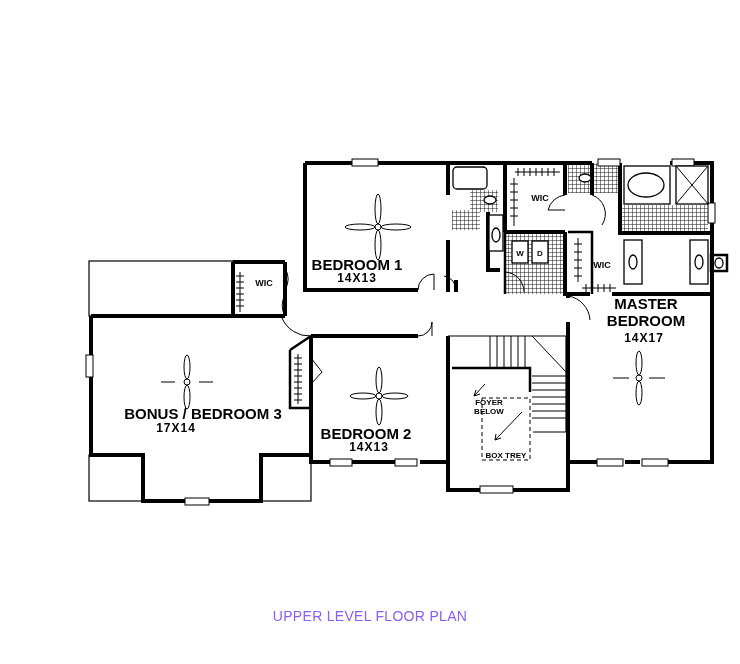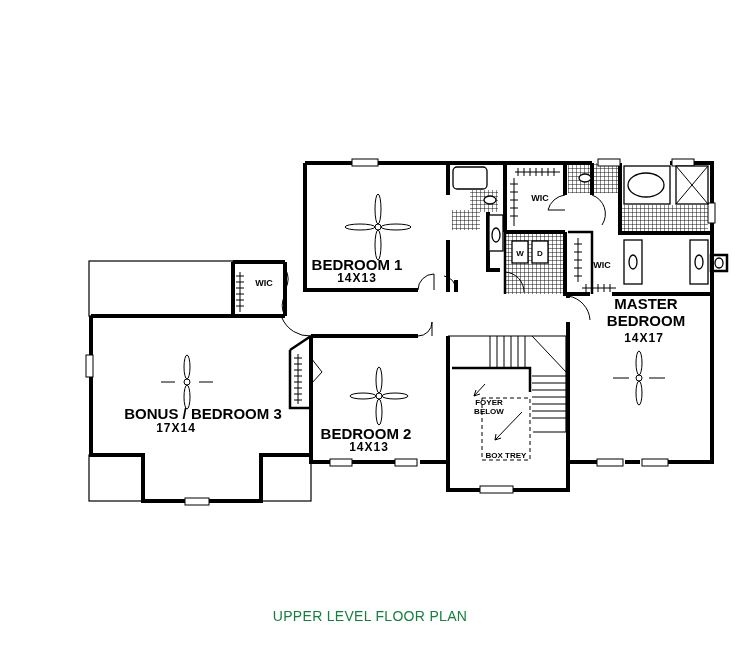--- a/index.html
+++ b/index.html
@@ -11,21 +11,21 @@
     .tile { fill: url(#grid); stroke: none; }
     .fix { fill: #fff; stroke: #000; stroke-width: 1.3; }
     .door { fill: none; stroke: #000; stroke-width: 1; }
     .win { fill: #fff; stroke: #000; stroke-width: 1; }
     .dash { fill: none; stroke: #000; stroke-width: 1; stroke-dasharray: 4 3; }
     .fan { fill: none; stroke: #000; stroke-width: 1; }
     .room-label { font-family: "Liberation Sans", sans-serif; font-weight: bold; font-size: 15px; fill: #000; text-anchor: middle; }
     .room-dim { font-family: "Liberation Sans", sans-serif; font-weight: bold; font-size: 12px; fill: #000; text-anchor: middle; letter-spacing: 1px; }
     .small-label { font-family: "Liberation Sans", sans-serif; font-weight: bold; font-size: 9px; fill: #000; text-anchor: middle; }
     .tiny-label { font-family: "Liberation Sans", sans-serif; font-weight: bold; font-size: 8px; fill: #000; text-anchor: middle; }
-    .caption { position: absolute; left: 0; width: 740px; top: 608px; text-align: center; font-family: "Liberation Sans", sans-serif; font-size: 14px; color: #15803d; letter-spacing: 0.3px; }
+    .caption { position: absolute; left: 0; width: 740px; top: 608px; text-align: center; font-family: "Liberation Sans", sans-serif; font-size: 14px; color: #8b5cf6; letter-spacing: 0.3px; }
   </style>
 </head>
 <body>
 
 <svg width="740" height="664" viewBox="0 0 740 664">
   <defs>
     <pattern id="grid" width="4" height="4" patternUnits="userSpaceOnUse">
       <rect width="4" height="4" fill="#fff"></rect>
       <path d="M0 0 H4 M0 0 V4" stroke="#000" stroke-width="0.9"></path>
     </pattern>

